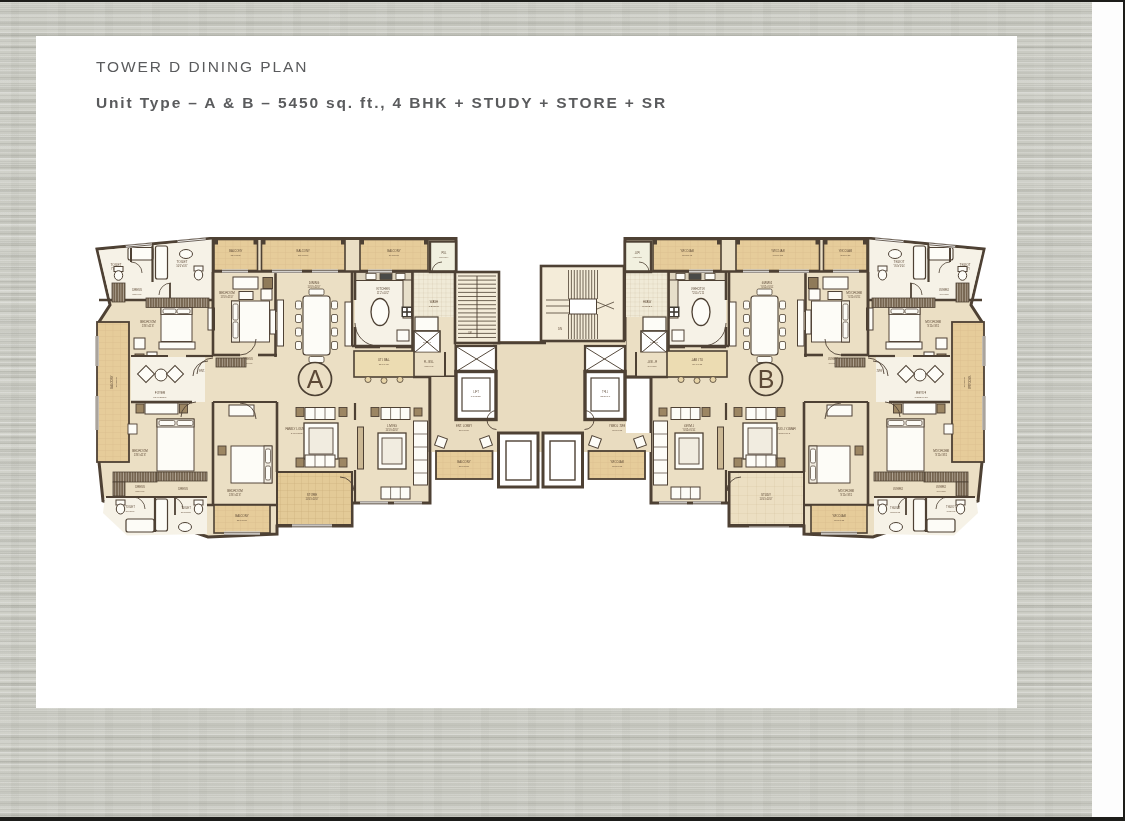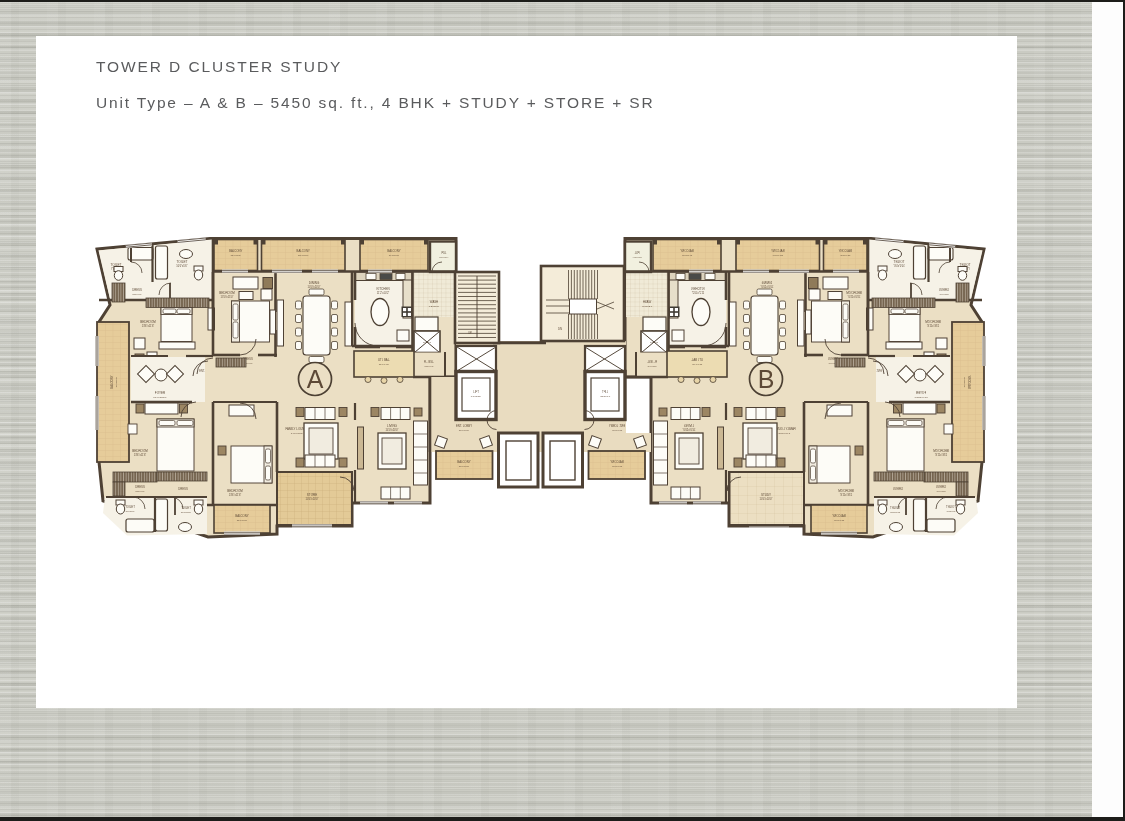--- a/index.html
+++ b/index.html
@@ -8,34 +8,34 @@
     background-color:#cacbc3;
     background-image:
       repeating-linear-gradient(90deg, rgba(255,255,255,.04) 0 11px, rgba(40,40,30,.02) 11px 19px, rgba(255,255,255,0) 19px 47px),
       repeating-linear-gradient(180deg, rgba(255,255,255,.22) 0 1px, rgba(255,255,255,0) 1px 3px, rgba(60,60,50,.08) 3px 4px, rgba(0,0,0,0) 4px 6px),
       repeating-linear-gradient(180deg, rgba(80,80,70,.06) 0 2px, rgba(255,255,255,.10) 2px 4px, rgba(0,0,0,0) 4px 9px, rgba(90,90,80,.05) 9px 11px),
       repeating-linear-gradient(180deg, rgba(255,255,255,.09) 0 5px, rgba(70,70,60,.05) 5px 8px, rgba(0,0,0,0) 8px 13px);
   }
   #panel{position:absolute;left:36px;top:36px;width:981px;height:672px;background:#ffffff}
   #rightstrip{position:absolute;left:1092px;top:2px;width:31px;height:815px;background:#fdfdfd}
   #title{position:absolute;left:96px;top:58px;font-size:15.5px;letter-spacing:1.9px;color:#5a5b5d;font-weight:400}
-  #subtitle{position:absolute;left:96px;top:93.5px;font-size:15.5px;letter-spacing:1.85px;color:#5a5b5d;font-weight:400}
+  #subtitle{position:absolute;left:96px;top:93.5px;font-size:15.5px;letter-spacing:1.85px;color:#5a5b5d;font-weight:700}
   #plan{position:absolute;left:0;top:0}
   svg text{font-family:"Liberation Sans",sans-serif;fill:#5d4936}
 </style>
 </head>
 <body>
 
 <div id="tex"></div>
 
 <div id="panel"></div>
 
 <div id="rightstrip"></div>
 
-<div id="title">TOWER D CLUSTER STUDY</div>
+<div id="title">TOWER D DINING PLAN</div>
 
 <div id="subtitle">Unit Type – A &amp; B – 5450 sq. ft., 4 BHK + STUDY + STORE + SR</div>
 <svg id="plan" width="1125" height="821" viewBox="0 0 1125 821">
 <defs>
 <pattern id="balcGrid" width="7.5" height="6" patternUnits="userSpaceOnUse">
   <rect width="7.5" height="6" fill="#e6cc9a"></rect>
   <path d="M0 0H7.5M0 0V6" stroke="#c8a878" stroke-width="0.6" opacity="0.5"></path>
 </pattern>
 <pattern id="tileGrid" width="4.5" height="4.5" patternUnits="userSpaceOnUse">
   <rect width="4.5" height="4.5" fill="#f0ead7"></rect>

